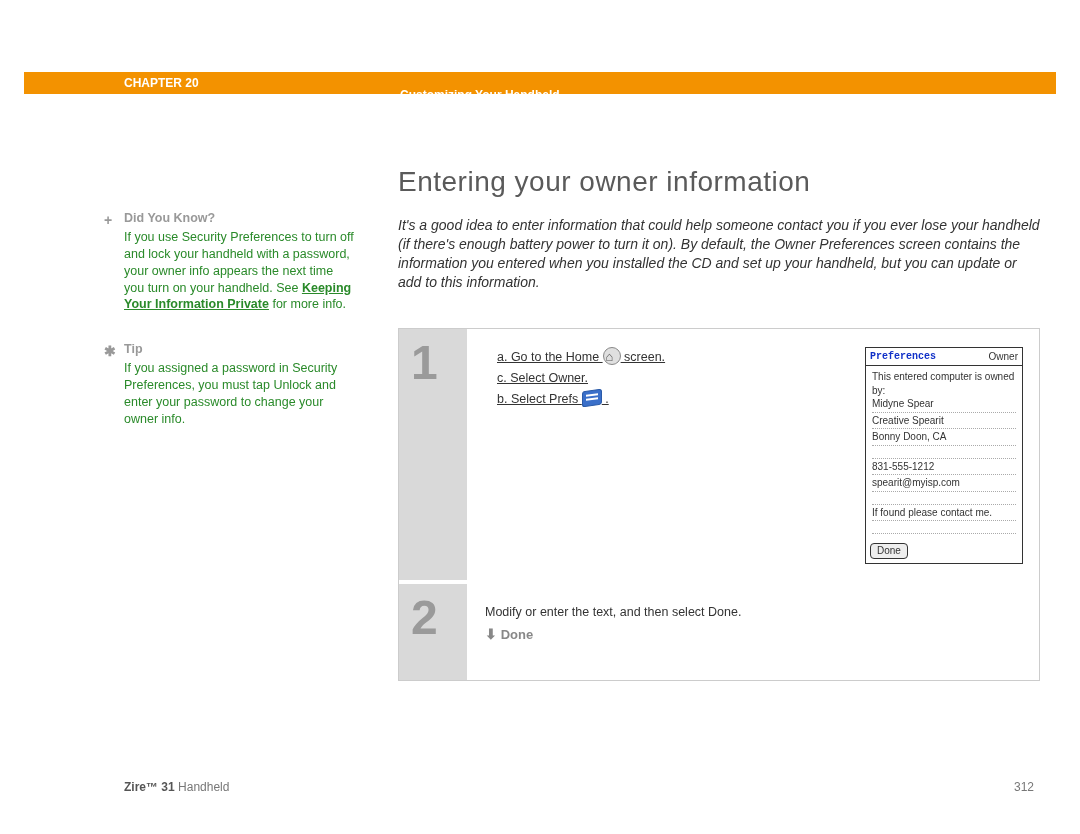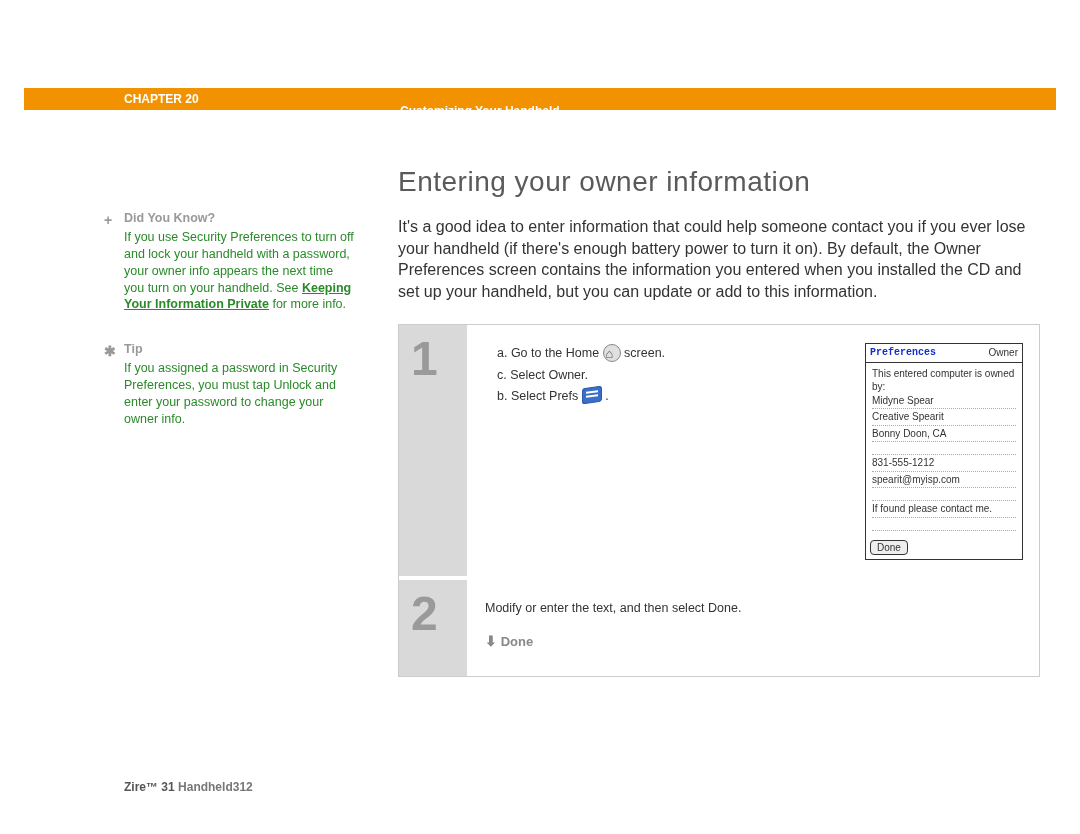--- a/index.html
+++ b/index.html
@@ -6,21 +6,21 @@
   body {
     font-family: Arial, Helvetica, sans-serif;
     background: #ffffff;
     width: 1080px;
     height: 834px;
     position: relative;
     color: #333;
   }
   .header-bar {
     position: absolute;
-    left: 24px; right: 24px; top: 88px;
+    left: 24px; right: 24px; top: 72px;
     height: 22px;
     display: flex;
     font-size: 12px;
     font-weight: bold;
     color: #fff;
   }
   .header-chapter {
     background: #f39200;
     width: 370px;
     padding: 4px 0 0 100px;
@@ -67,24 +67,25 @@
     top: 166px;
   }
   .main h1 {
     font-size: 28px;
     font-weight: normal;
     color: #5a5a5a;
     letter-spacing: 0.5px;
     margin-bottom: 18px;
   }
   .intro {
-    font-size: 16px;
+    font-size: 14px;
     line-height: 1.35;
     color: #333;
-    margin-bottom: 22px;
+    margin-bottom: 36px;
+    font-style: italic;
   }
   .steps {
     border: 1px solid #ccc;
   }
   .step {
     display: flex;
     min-height: 100px;
   }
   .step + .step { border-top: 4px solid #fff; }
   .step-num {
@@ -100,23 +101,22 @@
   .step-body {
     flex: 1;
     background: #fff;
     padding: 18px 16px 16px 18px;
     font-size: 12.5px;
     line-height: 1.7;
     display: flex;
     gap: 20px;
   }
   .step-text { flex: 1; }
-  .step-text .sub { padding-left: 12px; }
+  .step-text .sub { padding-left: 12px; text-decoration: underline; }
   .done-row {
-    margin-top: 10px;
     color: #888;
     font-weight: bold;
     font-size: 13px;
   }
   .done-arrow { color: #888; margin-right: 4px; font-size: 14px; }
   .inline-icon {
     display: inline-block;
     width: 18px; height: 18px;
     vertical-align: middle;
     border: 1px solid #888;
@@ -173,27 +173,27 @@
     display: inline-block;
     border: 1px solid #333;
     border-radius: 4px;
     padding: 0 6px;
     margin: 4px 4px 4px 4px;
     font-size: 10px;
     background: #eee;
   }
   .footer {
     position: absolute;
-    left: 24px; right: 40px;
+    left: 24px; right: 32px;
     bottom: 40px;
     font-size: 12px;
     color: #777;
     padding: 6px 14px 0 100px;
     display: flex;
-    font-weight: bold;
+    justify-content: space-between;
   }
   .footer .prod b { color: #555; }
 </style>
 </head>
 <body>
 
 <div class="header-bar">
   <div class="header-chapter">CHAPTER 20</div>
   <div class="header-title">Customizing Your Handheld</div>
 </div>

